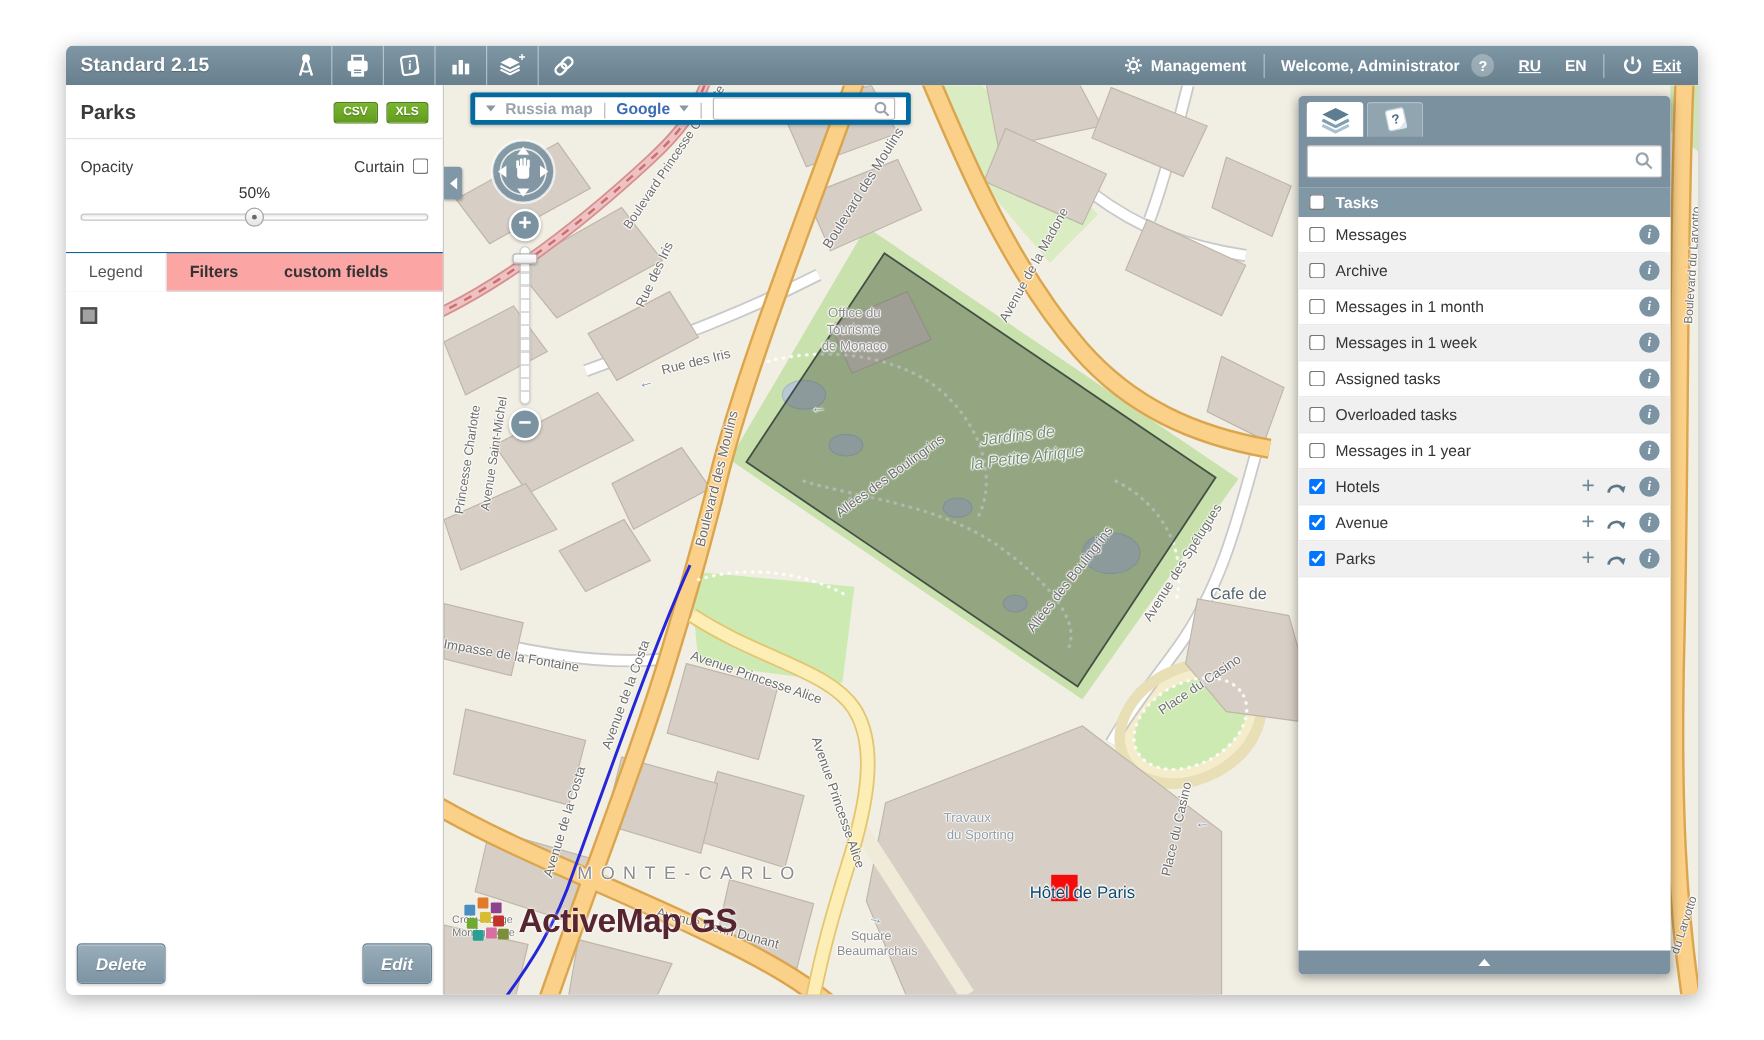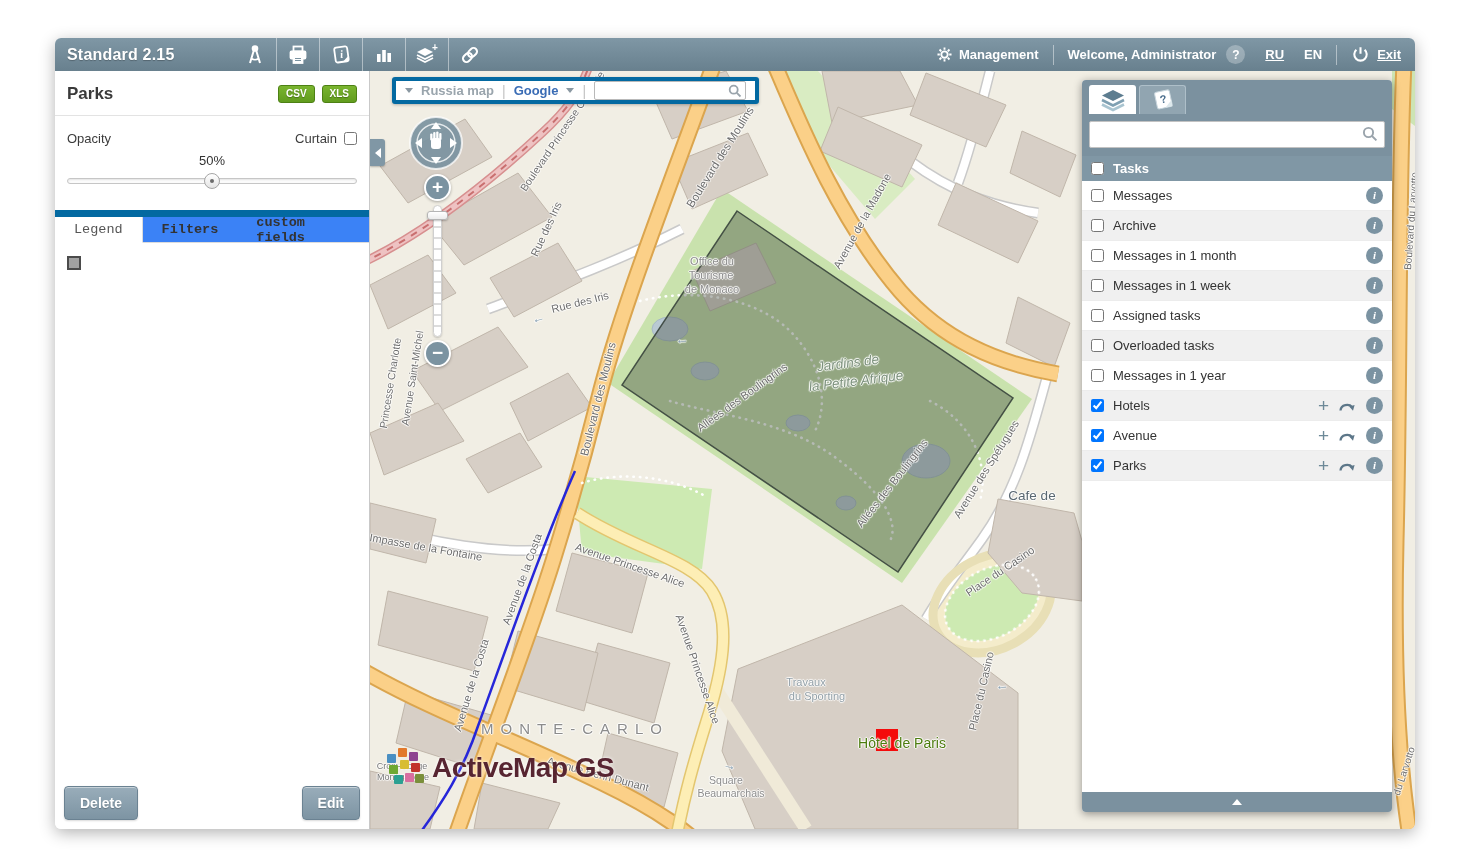--- a/index.html
+++ b/index.html
@@ -30,28 +30,28 @@
           border-radius:3px; border:1px solid #4d8114; cursor:pointer; text-shadow:0 1px 1px rgba(0,0,0,.3); }
   .opacity-row { display:flex; justify-content:space-between; align-items:flex-end; padding:15px 12px 0; font-size:13px; color:#3c3c3c; }
   .curtain { display:flex; align-items:center; gap:7px; }
   .slider-value { text-align:center; font-size:13px; color:#333; margin-top:7px; }
   .op-slider { position:relative; margin:5px 12px 12px; height:17px; }
   .op-track { position:absolute; top:5px; left:0; right:0; height:6px; border:1px solid #c6c6c6; border-radius:5px;
               background:#fcfcfc; box-shadow:inset 0 1px 2px rgba(0,0,0,.1); }
   .op-handle { position:absolute; left:50%; top:0; width:16px; height:16px; margin-left:-8px; border-radius:50%;
                background:linear-gradient(#fff,#e4e4e4); border:1px solid #a5a5a5; cursor:pointer; }
   .op-handle::after { content:""; position:absolute; left:5px; top:5px; width:4px; height:4px; border-radius:50%; background:#6b6b6b; }
-  .lp-tabs { display:flex; margin-top:20px; background:#3b82f6; border-top:7px solid #0369a1; border-bottom:1px solid #dcdcdc; height:33px;font-family:Liberation Mono, monospace; }
+  .lp-tabs { display:flex; margin-top:20px; background:#fca5a5; border-top:1px solid #0369a1; border-bottom:1px solid #dcdcdc; height:33px; }
   .lp-tab { padding:0 19px; display:flex; align-items:center; font-size:13.5px; font-weight:bold; color:#333; cursor:pointer; }
   .lp-tab.active { background:#fff; border-right:1px solid #dcdcdc; font-weight:normal; color:#555; margin-bottom:-1px; border-bottom:1px solid #fff; }
   .legend-swatch { margin:13px 12px; width:14px; height:14px; background:#a2a2a2; border:2px solid #4b4b4b; }
   .lp-footer { position:absolute; bottom:0; left:0; right:0; padding:9px; display:flex; justify-content:space-between; }
   .btn { min-width:58px; padding:8px 15px; border-radius:4px; background:linear-gradient(#99adba,#7d94a3);
          border:1px solid #6b8292; color:#fff; font-weight:bold; font-size:14px; text-align:left; cursor:pointer;
-         box-shadow:inset 0 1px 0 rgba(255,255,255,.45), 0 1px 2px rgba(0,0,0,.15); text-shadow:0 1px 1px rgba(0,0,0,.25); }
+         box-shadow:inset 0 1px 0 rgba(255,255,255,.45), 0 1px 2px rgba(0,0,0,.15); text-shadow:0 1px 1px rgba(0,0,0,.25);font-style:italic; }
   
   .map-area { position:relative; flex:1; overflow:hidden; background:#f1eee4; }
   .map-svg { position:absolute; left:0; top:0; }
   .map-labels { position:absolute; inset:0; pointer-events:none; }
   .map-label { position:absolute; white-space:nowrap; color:#6e6e6e;
                text-shadow:-1px 0 1px #fff,1px 0 1px #fff,0 -1px 1px #fff,0 1px 1px #fff; }
   
   .map-toolbar { position:absolute; left:22px; top:6px; height:27px; background:#fff; border:4px solid #0369a1; border-radius:3px;
                  box-shadow:0 1px 3px rgba(0,0,0,.25); display:flex; align-items:center; padding:0 9px; gap:8px; z-index:6; }
   .caret { width:0; height:0; border-left:4px solid transparent; border-right:4px solid transparent; border-top:5px solid #8a98a2; }
@@ -352,21 +352,21 @@
           <span class="map-label" style="left: 630px; top: 500px; font-size: 11px; transform: translate(-50%, -50%) rotate(-34deg);">Place du Casino</span>
           <span class="map-label" style="left: 611px; top: 620px; font-size: 11px; transform: translate(-50%, -50%) rotate(-77deg);">Place du Casino</span>
           <span class="map-label" style="left: 152px; top: 508px; font-size: 11px; transform: translate(-50%, -50%) rotate(-70deg);">Avenue de la Costa</span>
           <span class="map-label" style="left: 101px; top: 614px; font-size: 11px; transform: translate(-50%, -50%) rotate(-73deg);">Avenue de la Costa</span>
           <span class="map-label" style="left: 260px; top: 494px; font-size: 11px; transform: translate(-50%, -50%) rotate(19deg);">Avenue Princesse Alice</span>
           <span class="map-label" style="left: 328px; top: 598px; font-size: 11px; transform: translate(-50%, -50%) rotate(71deg);">Avenue Princesse Alice</span>
           <span class="map-label" style="left: 56px; top: 476px; font-size: 11px; transform: translate(-50%, -50%) rotate(10deg);">Impasse de la Fontaine</span>
           <span class="map-label" style="left: 205px; top: 657px; font-size: 15px; color: rgb(140, 140, 140); letter-spacing: 7px; transform: translate(-50%, -50%) rotate(0deg);">MONTE-CARLO</span>
           <span class="map-label" style="left: 436px; top: 611px; font-size: 11px; color: rgb(147, 160, 168); transform: translate(-50%, -50%) rotate(0deg);">Travaux</span>
           <span class="map-label" style="left: 438px; top: 625px; font-size: 11px; color: rgb(147, 160, 168); transform: translate(-50%, -50%) rotate(0deg); padding-left: 18px;">du Sporting</span>
-          <span class="map-label" style="left: 522px; top: 672px; font-size: 14px; color: #4d7c0f; transform: translate(-50%, -50%) rotate(0deg); padding-left: 20px;">Hôtel de Paris</span>
+          <span class="map-label" style="left: 522px; top: 672px; font-size: 14px; color: #0c4a6e; transform: translate(-50%, -50%) rotate(0deg); padding-left: 20px;">Hôtel de Paris</span>
           <span class="map-label" style="left: 356px; top: 709px; font-size: 10.5px; color: rgb(141, 141, 141); transform: translate(-50%, -50%) rotate(0deg);">Square</span>
           <span class="map-label" style="left: 361px; top: 722px; font-size: 10.5px; color: rgb(141, 141, 141); transform: translate(-50%, -50%) rotate(0deg);">Beaumarchais</span>
           <span class="map-label" style="left: 32px; top: 695px; font-size: 9px; color: rgb(120, 120, 120); transform: translate(-50%, -50%) rotate(0deg);">Croix-Rouge</span>
           <span class="map-label" style="left: 33px; top: 706px; font-size: 9px; color: rgb(120, 120, 120); transform: translate(-50%, -50%) rotate(0deg);">Monégasque</span>
           <span class="map-label" style="left: 228px; top: 703px; font-size: 11px; transform: translate(-50%, -50%) rotate(15deg);">Avenue Henri Dunant</span>
           <span class="map-label" style="left: 1034px; top: 700px; font-size: 10px; transform: translate(-50%, -50%) rotate(-72deg);">du Larvotto</span>
           <span class="map-label" style="left: 1041px; top: 150px; font-size: 10px; transform: translate(-50%, -50%) rotate(-86deg);">Boulevard du Larvotto</span>
           <span class="map-label" style="left: 312px; top: 268px; font-size: 13px; color: rgb(127, 153, 173); transform: translate(-50%, -50%) rotate(-4deg);">←</span>
           <span class="map-label" style="left: 168px; top: 247px; font-size: 13px; color: rgb(127, 153, 173); transform: translate(-50%, -50%) rotate(-16deg);">←</span>
           <span class="map-label" style="left: 632px; top: 614px; font-size: 13px; color: rgb(127, 153, 173); transform: translate(-50%, -50%) rotate(-4deg);">←</span>

